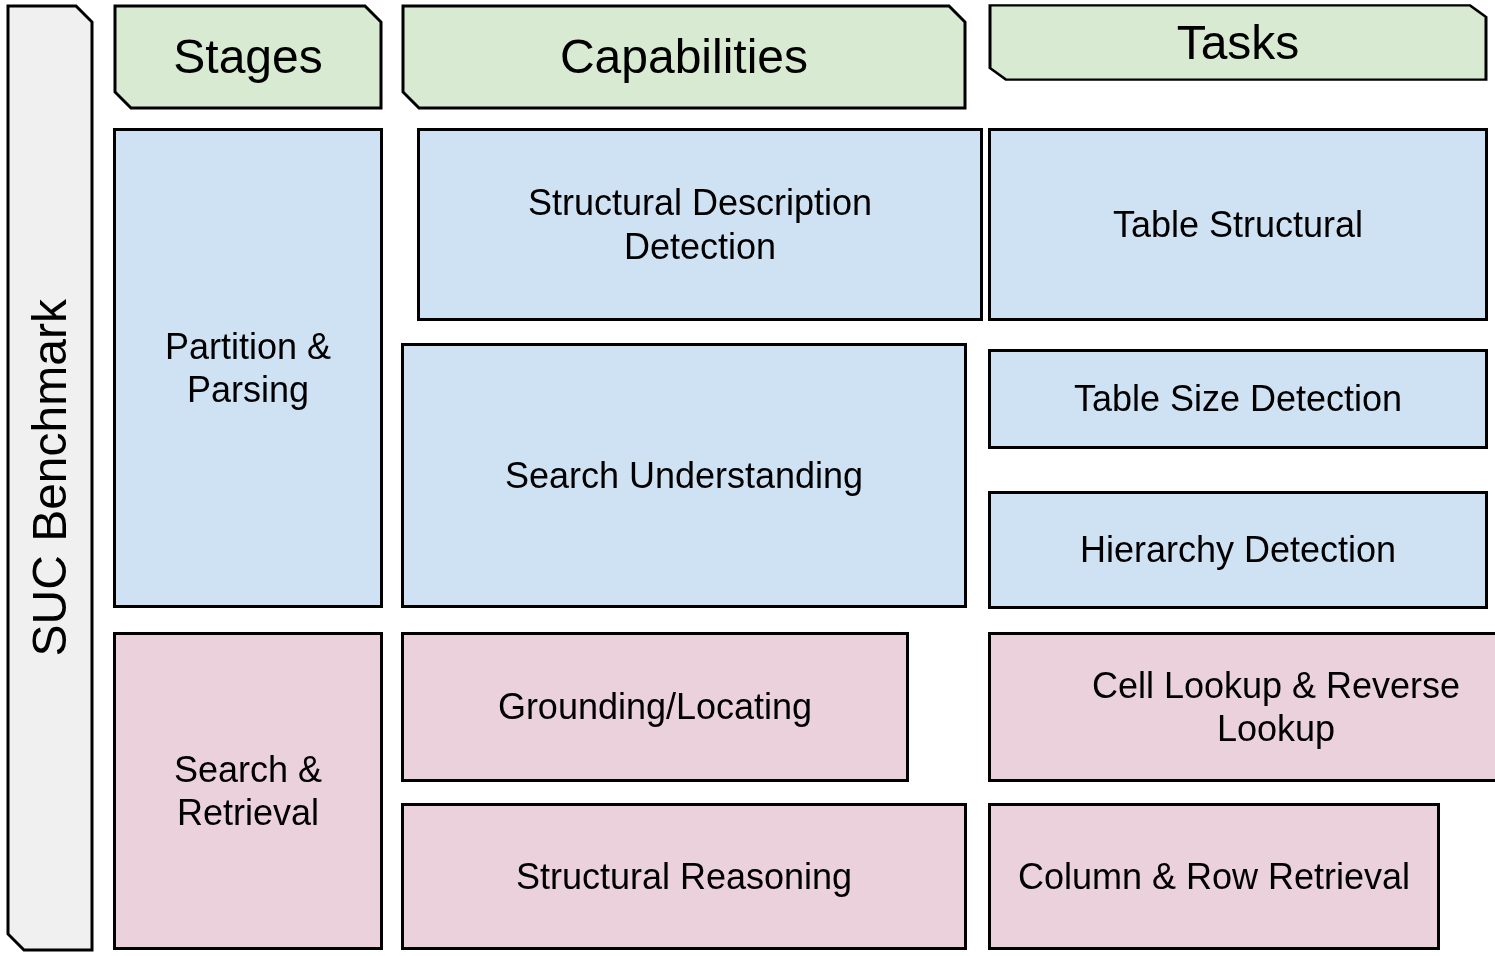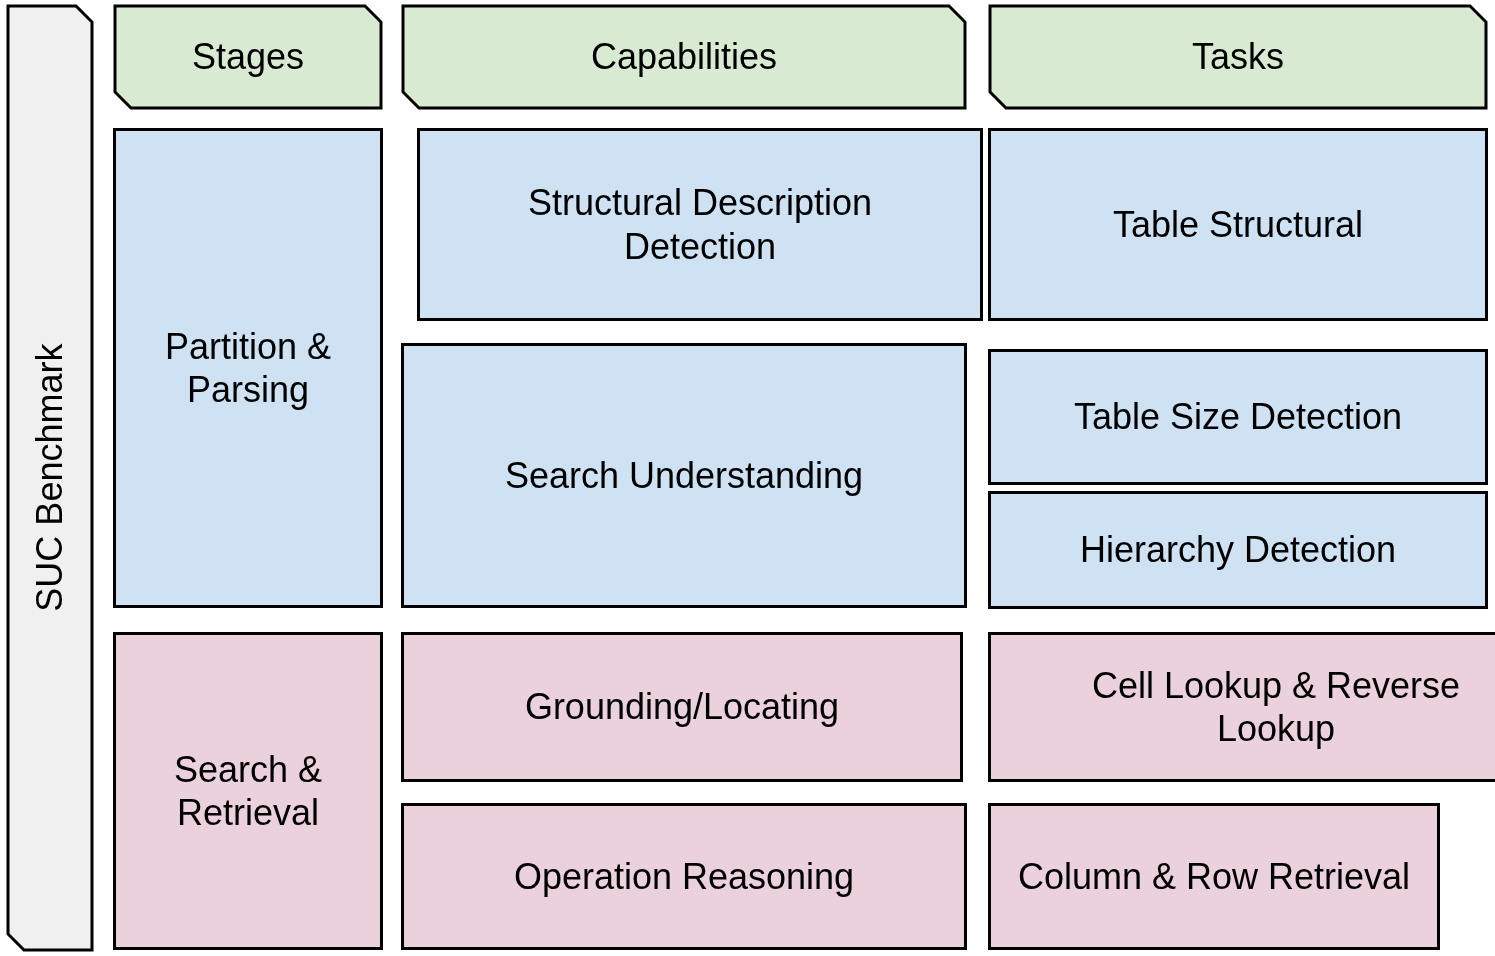--- a/index.html
+++ b/index.html
@@ -28,21 +28,21 @@
     line-height: 1.2;
   }
   .box.blue  { background: var(--c-stage-blue, #cfe2f3); }
   .box.pink  { background: var(--c-stage-pink, #ead1dc); }
   .notched {
     position: absolute;
     display: flex;
     align-items: center;
     justify-content: center;
     text-align: center;
-    font-size: 36px;
+    font-size: 48px;
     line-height: 1.2;
   }
   .notched svg {
     position: absolute;
     inset: 0;
     width: 100%;
     height: 100%;
   }
   .notched .label { position: relative; z-index: 1; }
   .poly-green { fill: var(--c-header-green, #d9ead3); stroke: var(--c-border, #000); stroke-width: 3; }
@@ -76,21 +76,21 @@
     <span class="label">Stages</span>
   </div>
 
   <div class="notched" style="left:401px; top:4px; width:566px; height:106px;">
     <svg viewBox="0 0 566 106" preserveAspectRatio="none">
       <polygon class="poly-green" points="2,2 548,2 564,18 564,104 18,104 2,88"></polygon>
     </svg>
     <span class="label">Capabilities</span>
   </div>
 
-  <div class="notched" style="left:988px; top:4px; width:500px; height:106px;">
+  <div class="notched" style="left:988px; top:4px; width:500px; height:77px;">
     <svg viewBox="0 0 500 106" preserveAspectRatio="none">
       <polygon class="poly-green" points="2,2 482,2 498,18 498,104 18,104 2,88"></polygon>
     </svg>
     <span class="label">Tasks</span>
   </div>
 
   <div class="box blue" style="left:113px; top:128px; width:270px; height:480px;">
     <span class="wrap-200">Partition &amp; Parsing</span>
   </div>
 
@@ -99,38 +99,38 @@
   </div>
 
   <div class="box blue" style="left:401px; top:343px; width:566px; height:265px;">
     <span>Search Understanding</span>
   </div>
 
   <div class="box blue" style="left:988px; top:128px; width:500px; height:193px;">
     <span>Table Structural</span>
   </div>
 
-  <div class="box blue" style="left:988px; top:349px; width:500px; height:136px;">
+  <div class="box blue" style="left:988px; top:349px; width:500px; height:100px;">
     <span>Table Size Detection</span>
   </div>
 
   <div class="box blue" style="left:988px; top:491px; width:500px; height:118px;">
     <span>Hierarchy Detection</span>
   </div>
 
   <div class="box pink" style="left:113px; top:632px; width:270px; height:318px;">
     <span class="wrap-200">Search &amp; Retrieval</span>
   </div>
 
-  <div class="box pink" style="left:401px; top:632px; width:562px; height:150px;">
+  <div class="box pink" style="left:401px; top:632px; width:508px; height:150px;">
     <span>Grounding/Locating</span>
   </div>
 
   <div class="box pink" style="left:401px; top:803px; width:566px; height:147px;">
-    <span>Operation Reasoning</span>
+    <span>Structural Reasoning</span>
   </div>
 
   <div class="box pink" style="left:988px; top:632px; width:576px; height:150px;">
     <span class="wrap-440">Cell Lookup &amp; Reverse Lookup</span>
   </div>
 
   <div class="box pink" style="left:988px; top:803px; width:452px; height:147px;">
     <span>Column &amp; Row Retrieval</span>
   </div>
 

